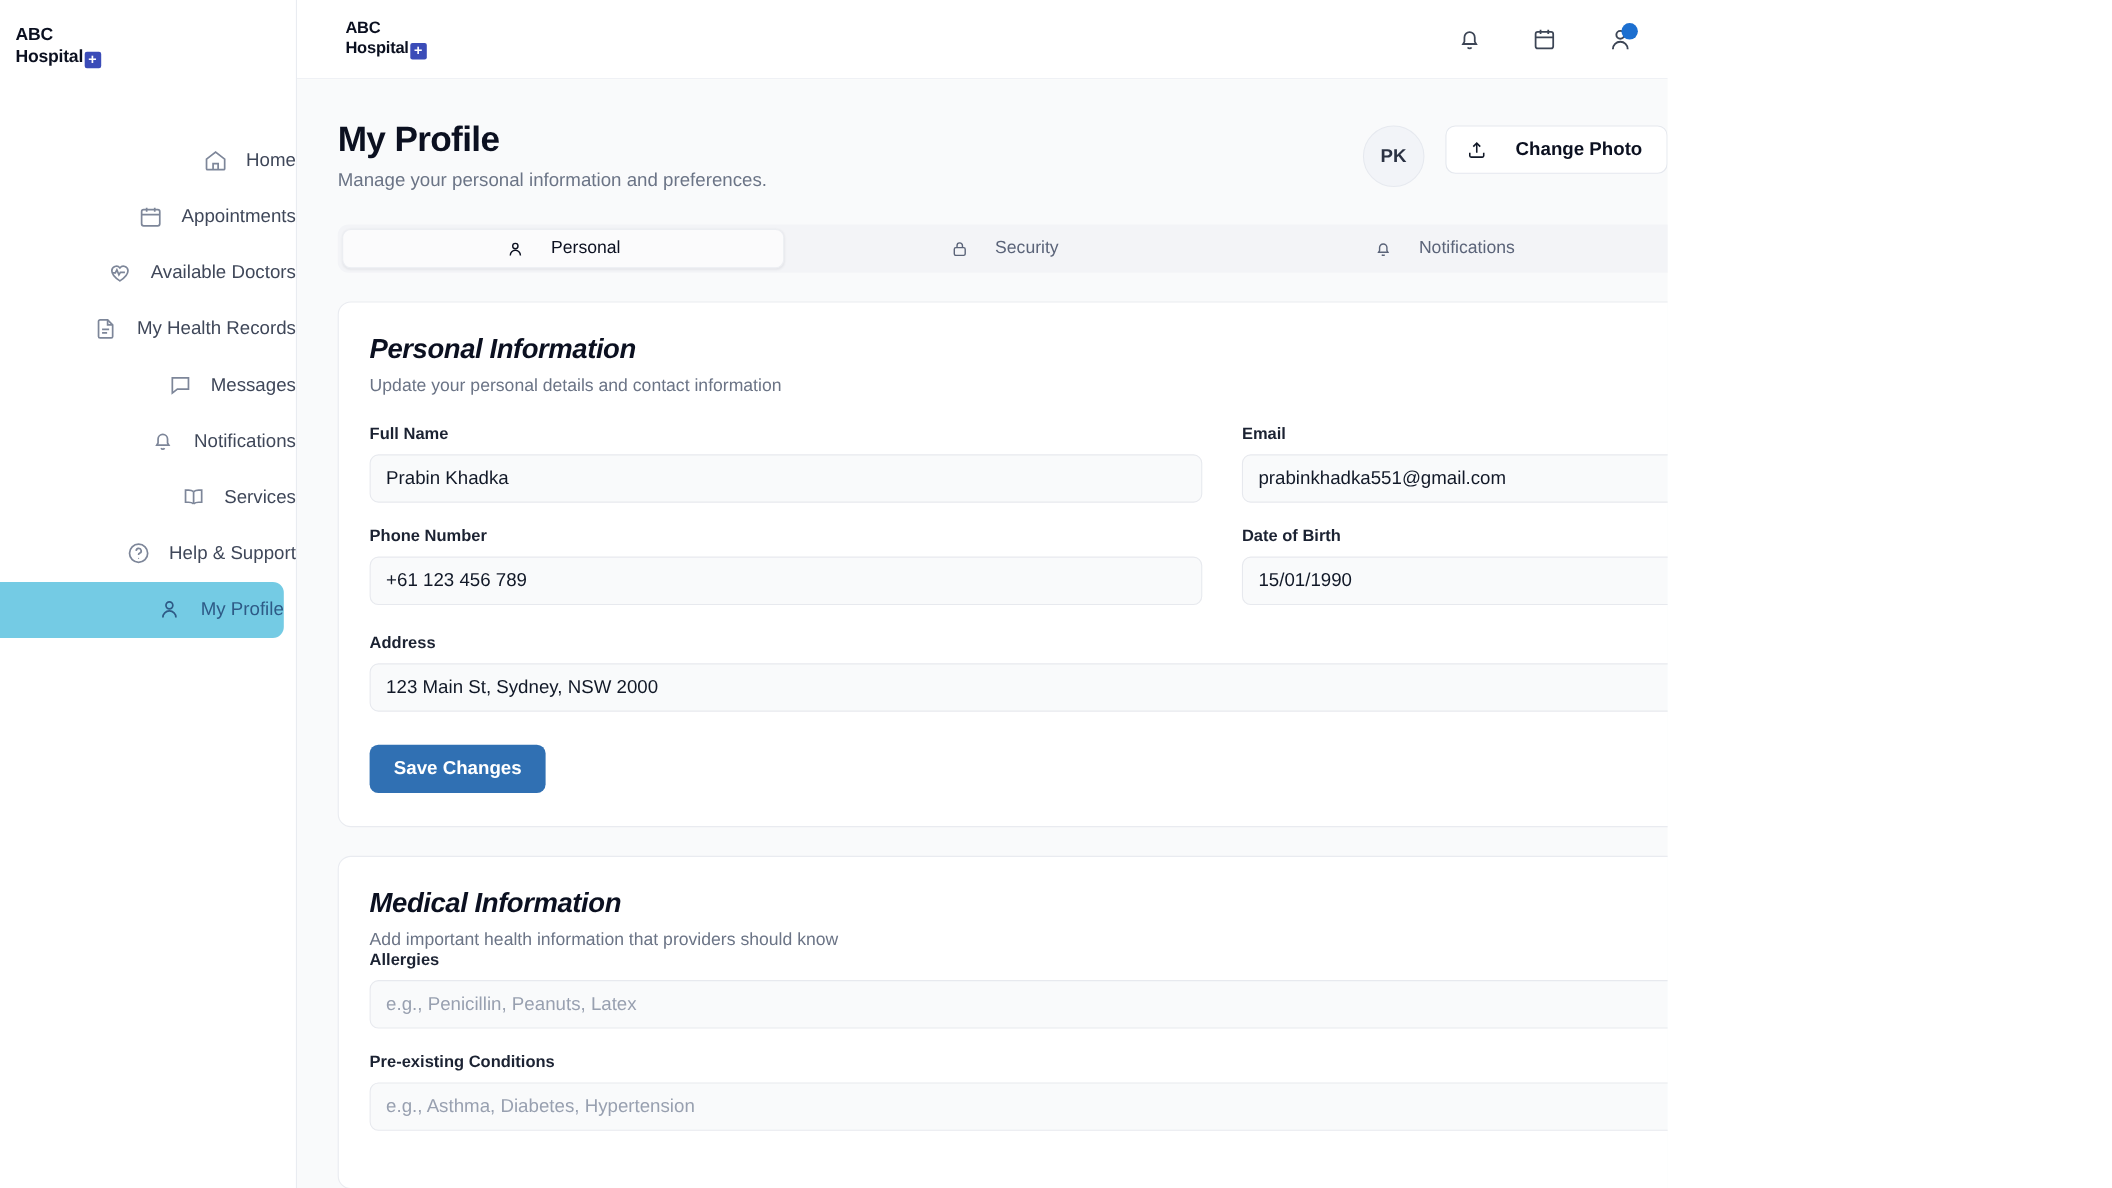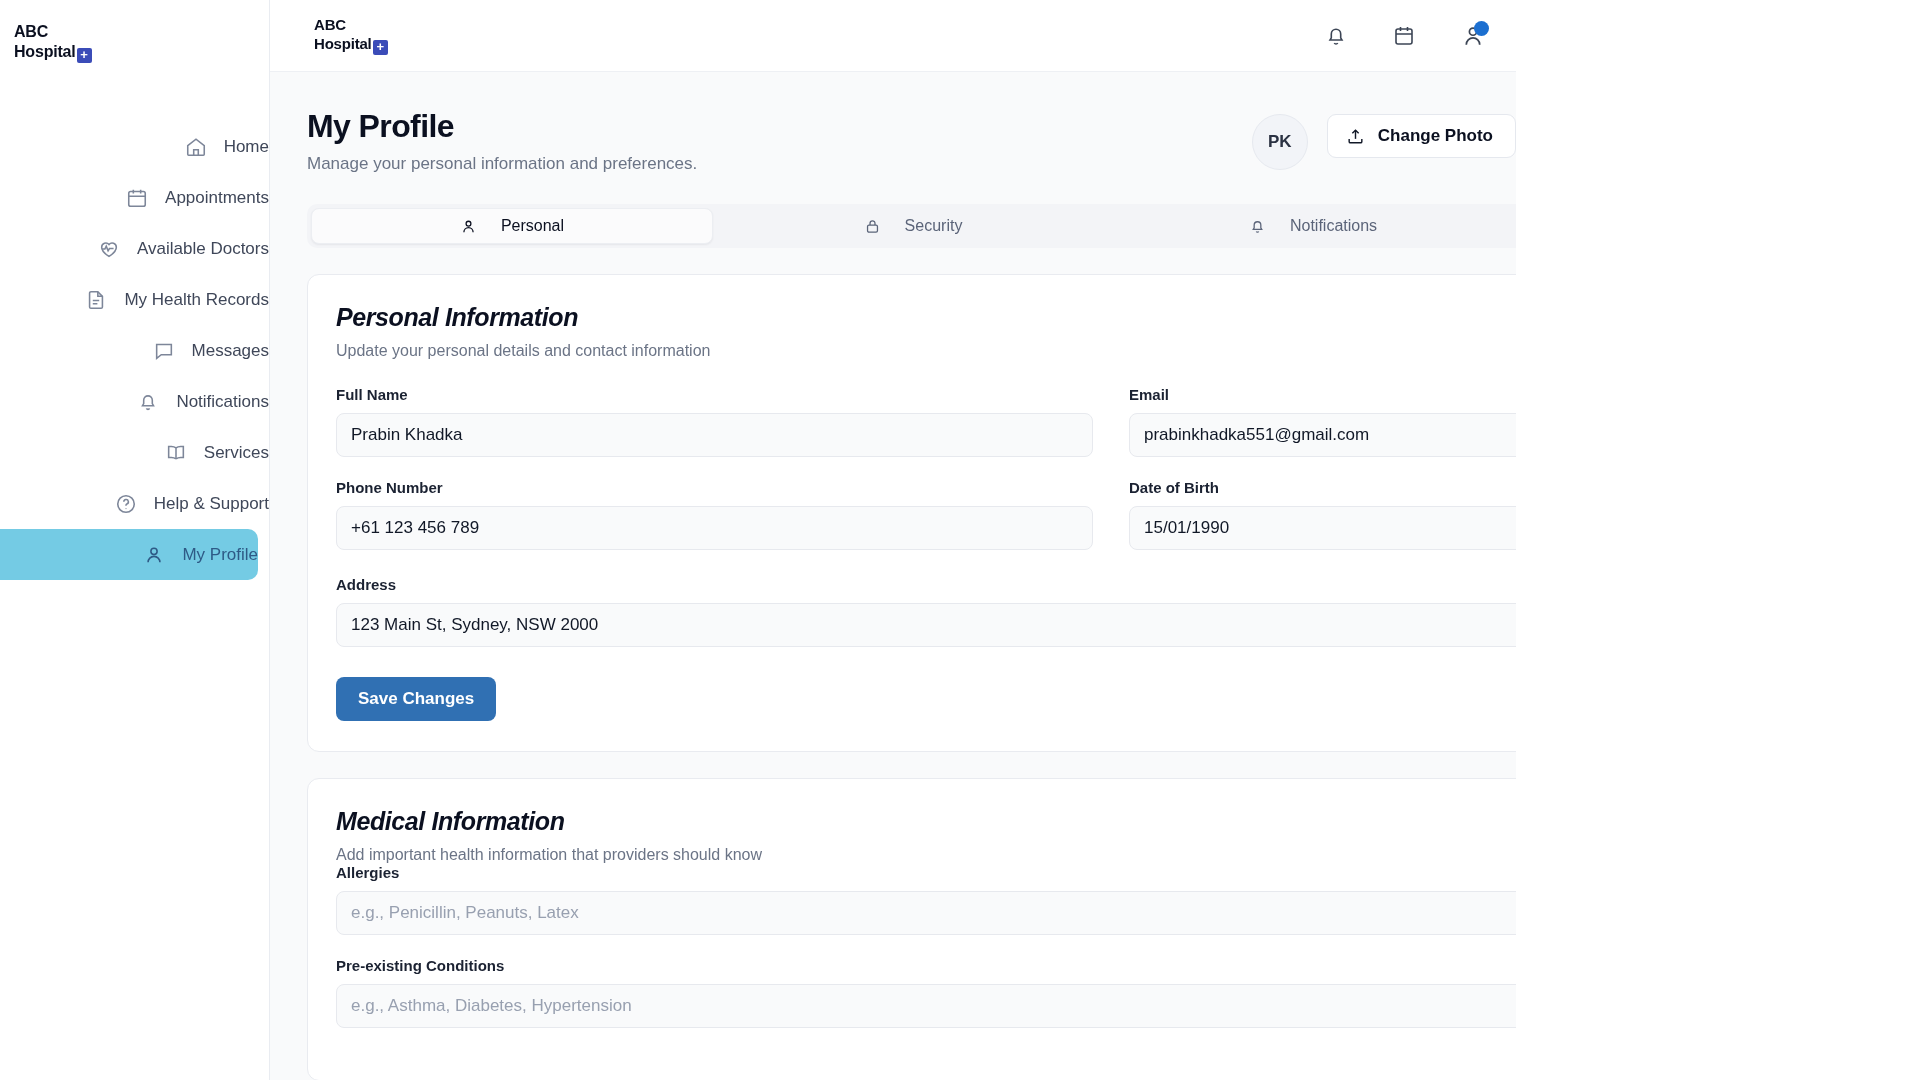--- a/index.html
+++ b/index.html
@@ -84,21 +84,21 @@
     margin-left: auto; display: flex; align-items: flex-start; gap: 19px;
     padding-right: 0; margin-top: 6px;
   }
   .pk-avatar {
     width: 56px; height: 56px; border-radius: 50%;
     background: #f2f4f8; border: 1px solid #e6e9ef;
     display: flex; align-items: center; justify-content: center;
     font-size: 17px; font-weight: 600; color: #2b3243;
   }
   .change-photo {
-    height: 44px; display: flex; align-items: center; gap: 13px;
+    height: 44px; display: flex; align-items: center; gap: 26px;
     background: #ffffff; border: 1px solid #e5e8ee; border-radius: 9px;
     padding: 0 22px 0 18px; font-size: 17px; font-weight: 600; color: #0b1020;
     cursor: pointer; white-space: nowrap;
   }
   .upload-icon { width: 19px; height: 19px; display: block; color: #111827; }
 
   
   .tabs {
     margin-top: 30px; height: 44px;
     background: #f3f4f7; border-radius: 10px;

